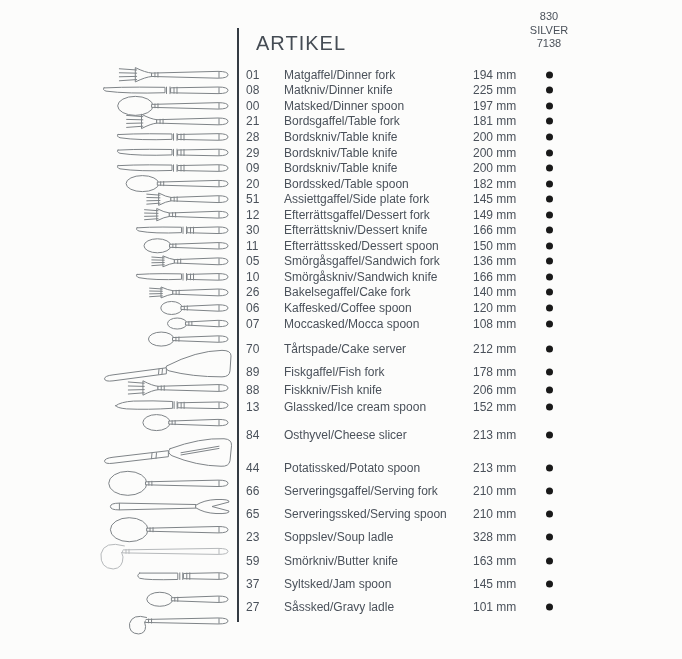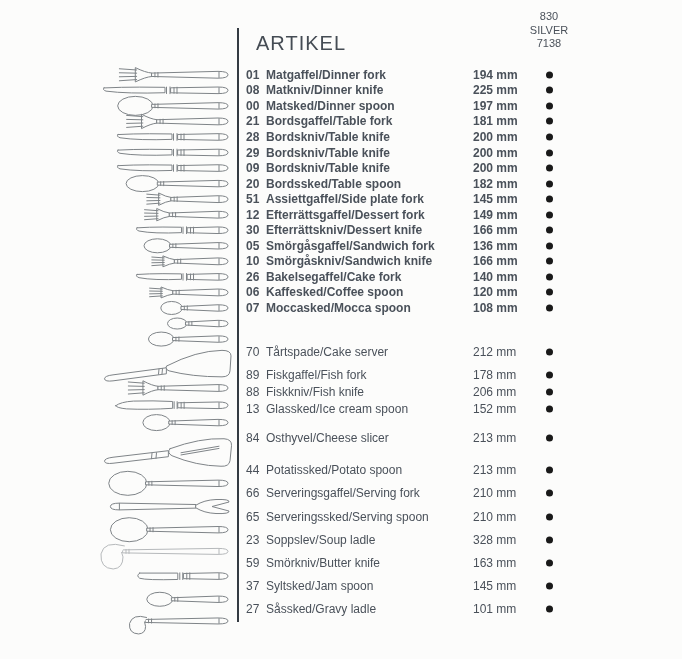--- a/index.html
+++ b/index.html
@@ -16,29 +16,29 @@
   .artikel{
     position:absolute;left:256px;top:32px;
     font-size:20px;letter-spacing:1px;color:#454c54;
   }
   .avail-header{
     position:absolute;left:514px;top:10px;width:70px;
     text-align:center;font-size:11px;line-height:13.5px;color:#4a515a;
   }
   #rows{position:absolute;left:246px;top:67px;width:436px;}
   .group{position:relative;}
-  .group:nth-child(1) .row{height:15.55px;font-weight:bold;}
-  .group:nth-child(2){margin-top:24px;}   .group:nth-child(2) .row{height:24px;}
+  .group:nth-child(1) .row{height:15.55px;}
+  .group:nth-child(2){margin-top:6px;}   .group:nth-child(2) .row{height:24px;}
   .group:nth-child(3){margin-top:2.5px;} .group:nth-child(3) .row{height:17.3px;}
   .group:nth-child(4){margin-top:7.5px;} .group:nth-child(4) .row{height:24px;}
   .group:nth-child(5){margin-top:9px;}   .group:nth-child(5) .row{height:23.2px;}
   .row{position:relative;font-size:12px;}
   .row span{position:absolute;top:50%;transform:translateY(-50%);white-space:nowrap;}
   .num{left:0;}
-  .nm{left:20px;}
+  .nm{left:38px;}
   .len{left:227px;}
   .dotcell{left:296px;width:14px;display:flex;justify-content:center;}
   .dotmark{width:7px;height:7px;border-radius:50%;background:#191919;display:inline-block;}
 </style>
 </head>
 <body>
 
 <div class="page">
   <svg id="illus" xmlns="http://www.w3.org/2000/svg">
       <g>
@@ -347,20 +347,28 @@
         </div>
         <div class="row">
           <span class="num">30</span>
           <span class="nm">Efterrättskniv/Dessert knife</span>
           <span class="len">166 mm</span>
           <span class="dotcell">
             <i class="dotmark"></i>
           </span>
         </div>
         <div class="row">
+          <span class="num">11</span>
+          <span class="nm">Efterrättssked/Dessert spoon</span>
+          <span class="len">150 mm</span>
+          <span class="dotcell">
+            <i class="dotmark"></i>
+          </span>
+        </div>
+        <div class="row">
           <span class="num">05</span>
           <span class="nm">Smörgåsgaffel/Sandwich fork</span>
           <span class="len">136 mm</span>
           <span class="dotcell">
             <i class="dotmark"></i>
           </span>
         </div>
         <div class="row">
           <span class="num">10</span>
           <span class="nm">Smörgåskniv/Sandwich knife</span>

